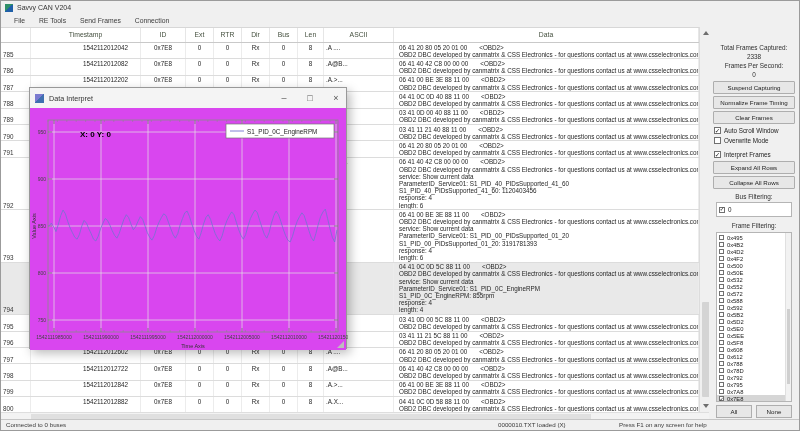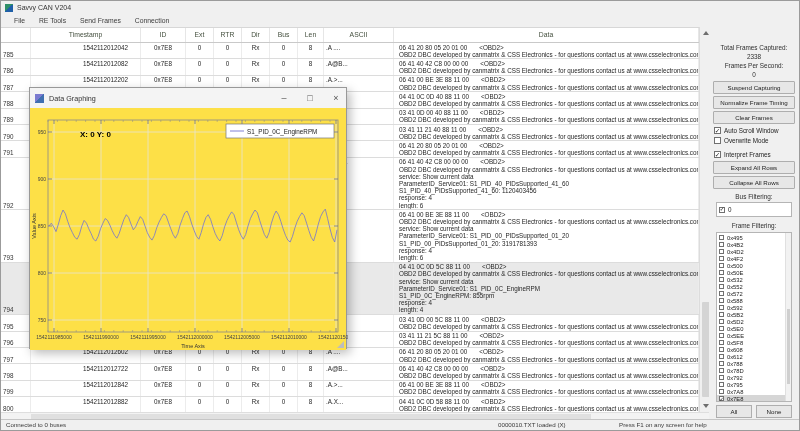--- a/index.html
+++ b/index.html
@@ -67,21 +67,21 @@
   .status-mid{position:absolute;left:497px;top:1px;}
   .status-right{position:absolute;left:618px;top:1px;}
 
   
   .dialog{position:absolute;left:28px;top:86px;width:318px;height:262px;background:#fff;border:1px solid #989898;box-sizing:border-box;box-shadow:3px 4px 10px rgba(0,0,0,0.28);z-index:20;}
   .dlg-titlebar{height:20px;background:#f4f4f4;display:flex;align-items:center;position:relative;}
   .dlg-icon{width:9px;height:9px;margin:0 5px 0 5px;background:linear-gradient(135deg,#7b7bd0 50%,#3f6fb0 50%);}
   .dlg-title{font-size:7.2px;color:#333;}
   .dlg-btns{position:absolute;right:4px;top:0;height:20px;display:flex;align-items:center;gap:14px;}
   .dlg-btn{font-size:9px;color:#555;width:12px;text-align:center;line-height:10px;}
-  .dlg-body{position:relative;width:100%;height:242px;background:#fde047;}
+  .dlg-body{position:relative;width:100%;height:242px;background:#d946ef;}
   .resize-grip{position:absolute;right:2px;bottom:2px;width:0;height:0;border-left:7px solid transparent;border-bottom:7px solid #bdbdbd;}
 </style>
 </head>
 <body>
 
 <div class="window">
 
   <div class="titlebar">
     <div class="app-icon"></div>
     <div class="title-text">Savvy CAN V204</div>
@@ -519,21 +519,21 @@
 
   <div class="statusbar">
     <span class="status-left">Connected to 0 buses</span>
     <span class="status-mid">0000010.TXT loaded (X)</span>
     <span class="status-right">Press F1 on any screen for help</span>
   </div>
 
   <div class="dialog">
     <div class="dlg-titlebar">
       <div class="dlg-icon"></div>
-      <div class="dlg-title">Data Graphing</div>
+      <div class="dlg-title">Data Interpret</div>
       <div class="dlg-btns">
         <span class="dlg-btn">–</span>
         <span class="dlg-btn">□</span>
         <span class="dlg-btn">×</span>
       </div>
     </div>
     <div class="dlg-body">
       <svg width="318" height="242">
           <line x1="24" y1="12" x2="24" y2="224" stroke="#e4e4e4" stroke-width="0.7"></line>
           <line x1="71" y1="12" x2="71" y2="224" stroke="#e4e4e4" stroke-width="0.7"></line>

